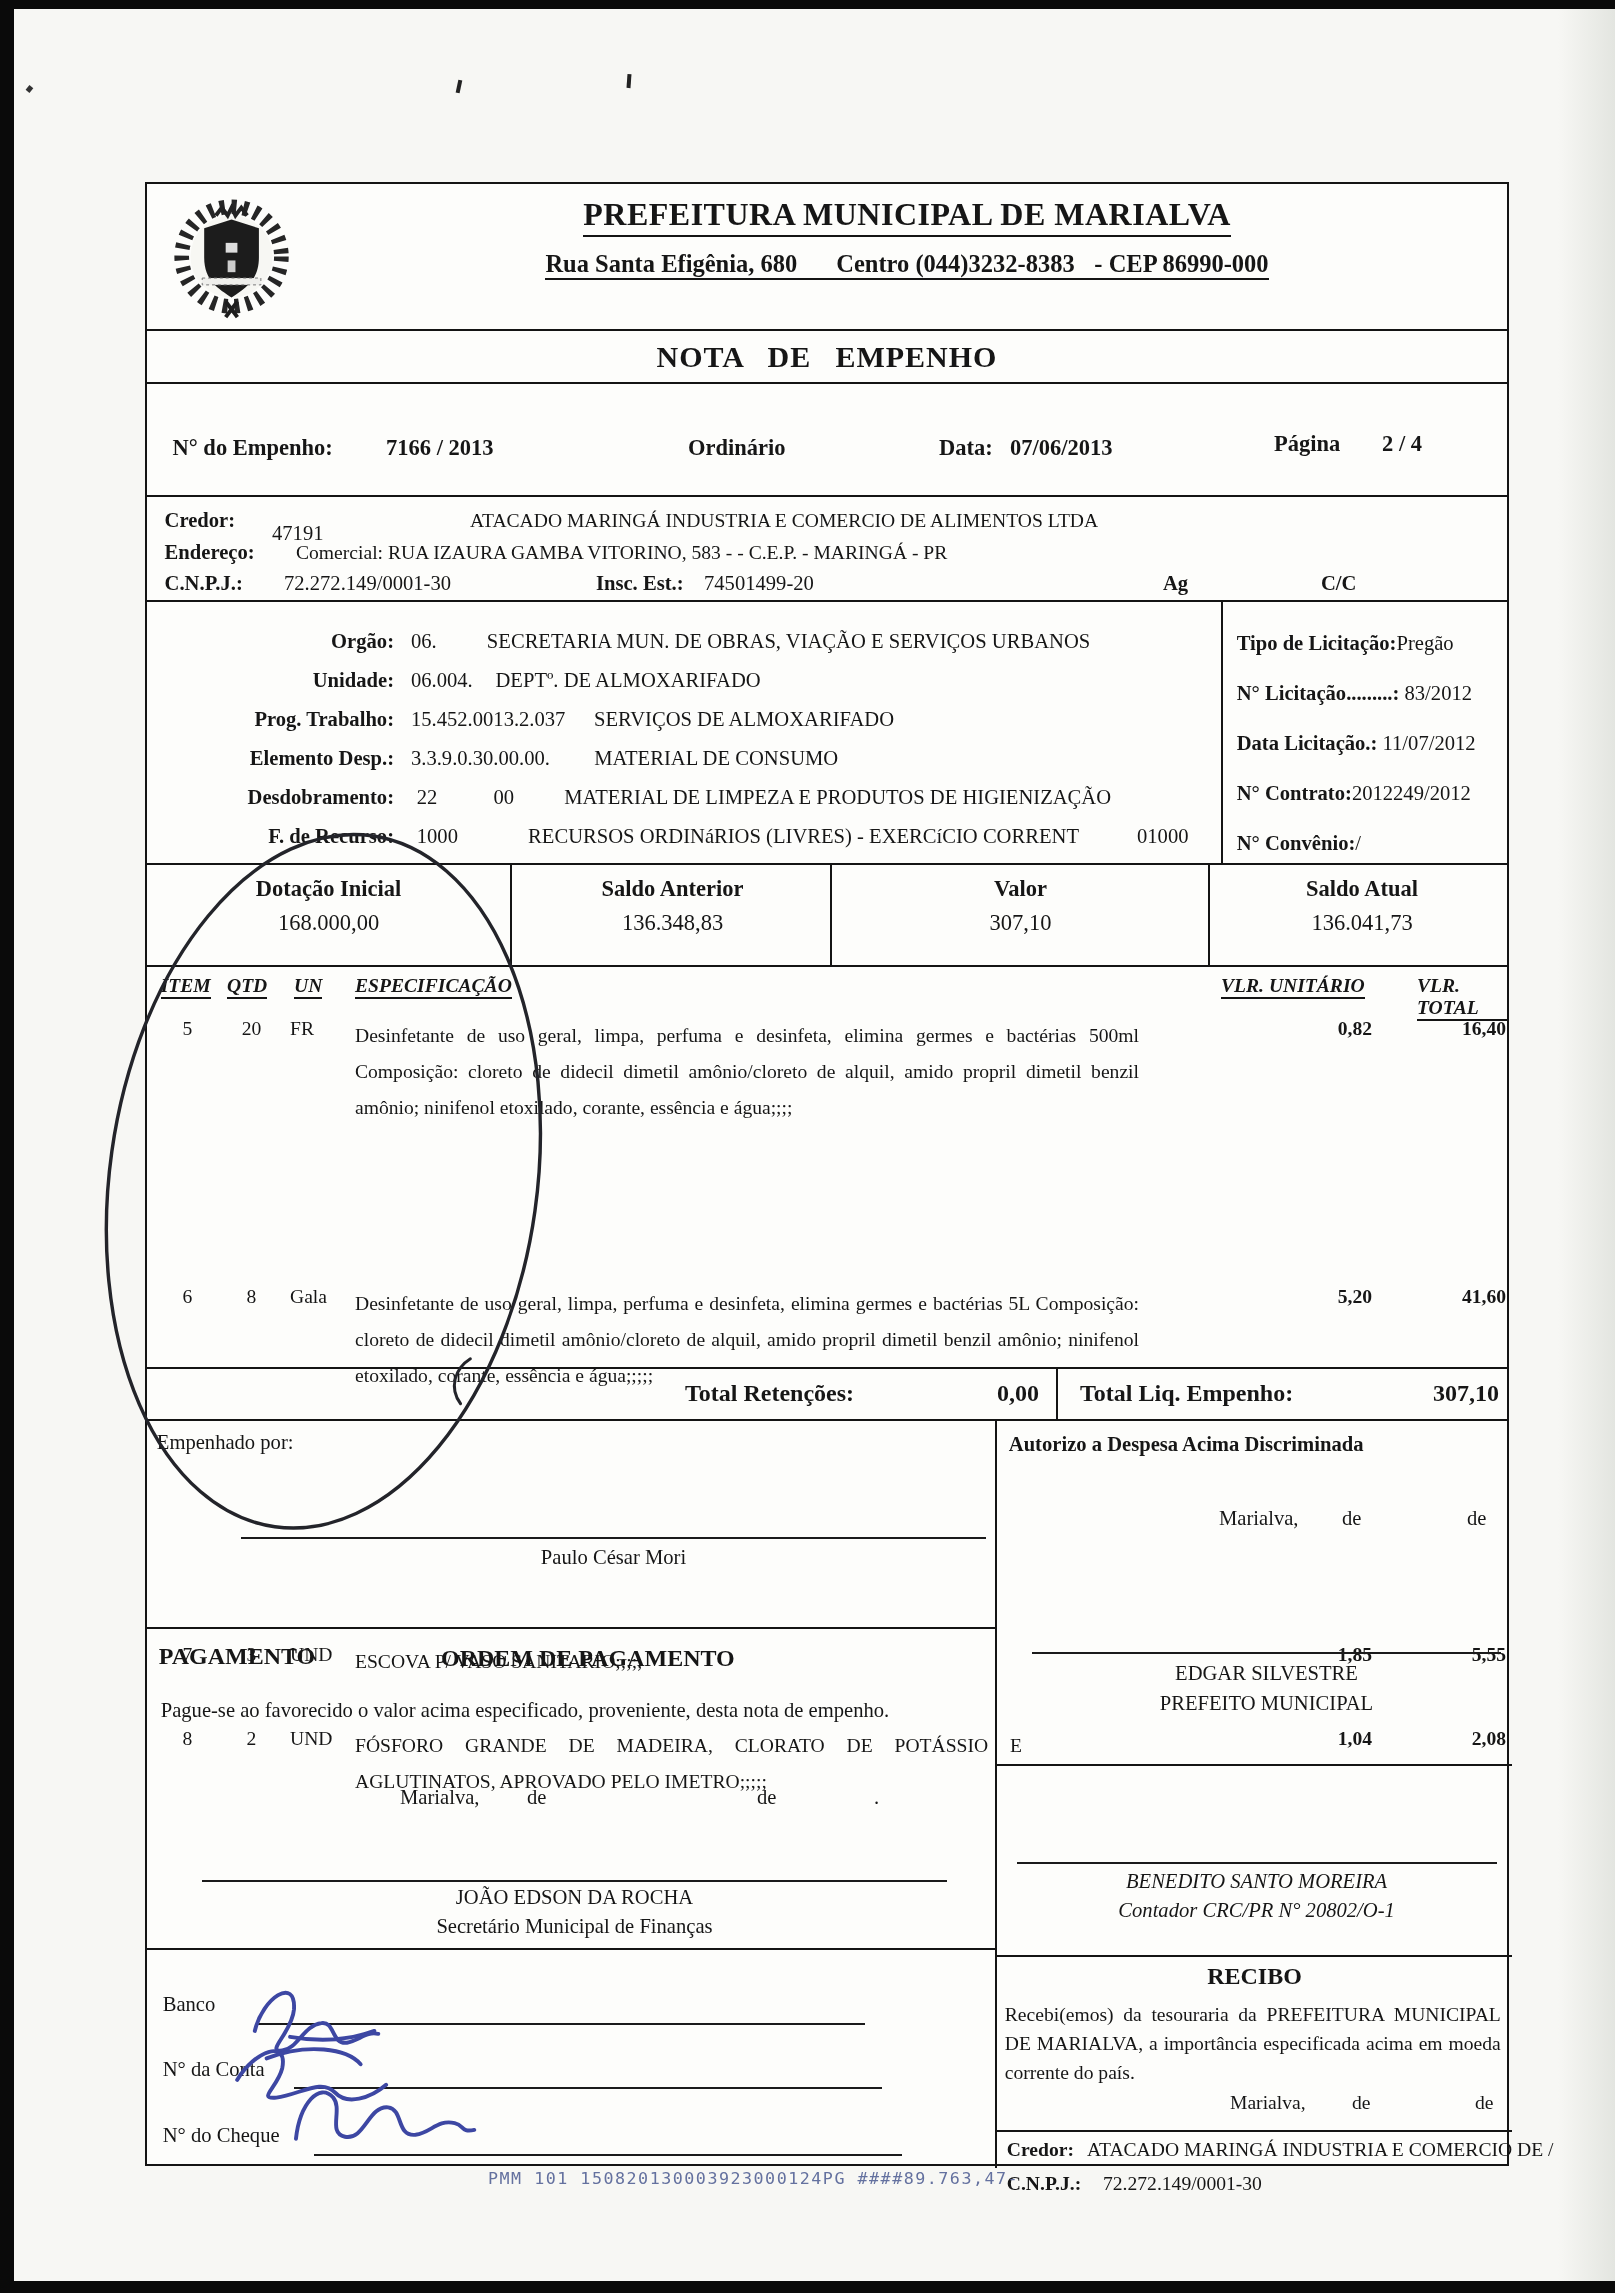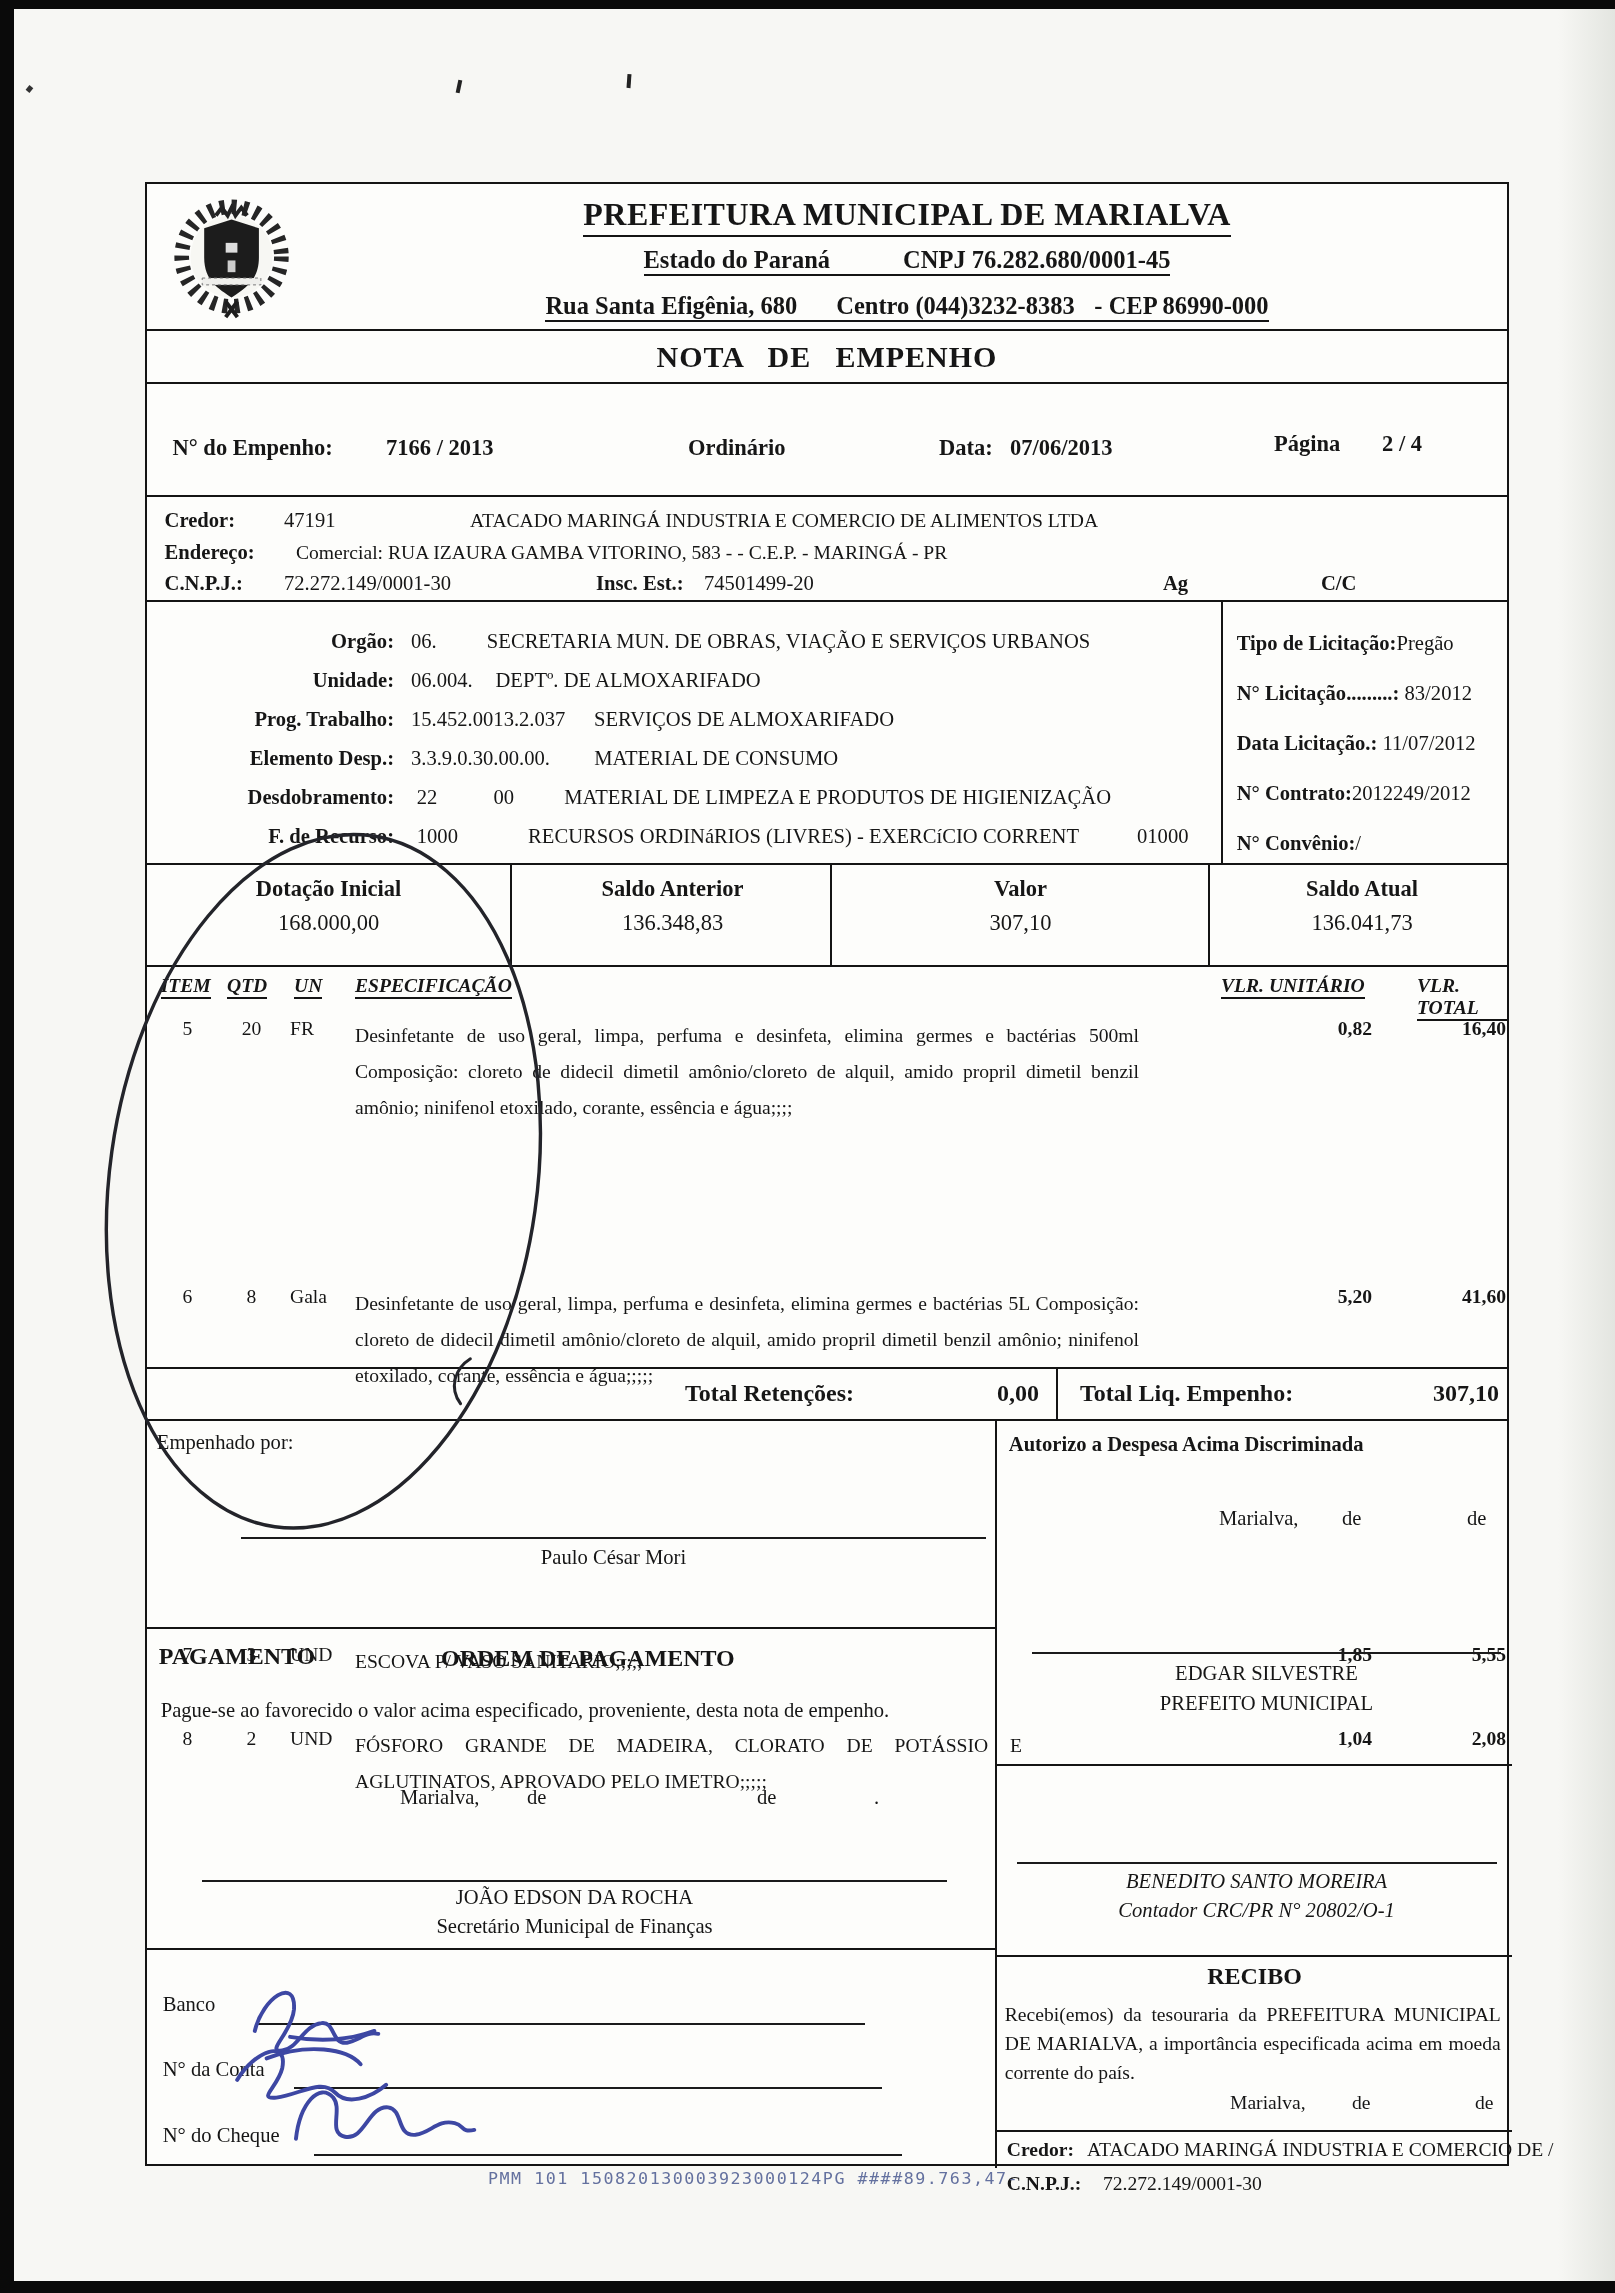--- a/index.html
+++ b/index.html
@@ -60,26 +60,20 @@
       <circle cx="64" cy="66" r="42" fill="#f7f7f3"></circle>
       <path d="M64,28 l28,9 v30 c0,24 -15,32 -28,41 c-13,-9 -28,-17 -28,-41 v-30 z" fill="#1c1c1c"></path>
       <rect x="58" y="52" width="12" height="10" fill="#ddd"></rect>
       <rect x="60" y="70" width="8" height="12" fill="#ccc"></rect>
       <path d="M48,24 l6,-8 6,8 4,-8 4,8 6,-8 6,8" stroke="#222" stroke-width="4" fill="none"></path>
       <rect x="34" y="88" width="60" height="7" fill="#efefec" stroke="#777" stroke-width="1" stroke-dasharray="3 3"></rect>
       <path d="M58,112 l12,16 M70,112 l-12,16" stroke="#1d1d1d" stroke-width="4"></path>
     </svg>
     <div class="abs ctr" style="left:167px;top:11.8px;width:1186px;">
       <div><span class="b hdr-title u3">PREFEITURA MUNICIPAL DE MARIALVA</span></div>
-      <div style="margin-top:13.7px;">
-        <span class="u3">
-          <span class="b hdr-sub">Estado do Paraná</span>
-          <span class="b hdr-sub" style="margin-left:69px;">CNPJ 76.282.680/0001-45</span>
-        </span>
-      </div>
       <div style="margin-top:17.6px;">
         <span class="u3">
           <span class="b hdr-sub">Rua Santa Efigênia, 680</span>
           <span class="b hdr-sub" style="margin-left:35px;">Centro  (044)3232-8383</span>
           <span class="b hdr-sub" style="margin-left:15.7px;">-  CEP 86990-000</span>
         </span>
       </div>
     </div>
   </div>
 
@@ -92,21 +86,21 @@
     <span class="abs b f23" style="left:239px;top:51px;">7166 / 2013</span>
     <span class="abs b f23" style="left:541px;top:51px;">Ordinário</span>
     <span class="abs b f23" style="left:792px;top:51px;">Data:</span>
     <span class="abs b f23" style="left:863px;top:51px;">07/06/2013</span>
     <span class="abs b f23" style="left:1127px;top:47px;">Página</span>
     <span class="abs b f23" style="left:1235px;top:47px;">2 / 4</span>
   </div>
 
   <div class="sec" style="top:313px;height:105px;border-bottom:2.9px solid #141414;">
     <span class="abs b f21" style="left:17.6px;top:11.8px;">Credor:</span>
-    <span class="abs f21" style="left:125px;top:12px;margin-left:12px;">47191</span>
+    <span class="abs f21" style="left:125px;top:25px;">47191</span>
     <span class="abs f20" style="left:323px;top:12.7px;">ATACADO MARINGÁ INDUSTRIA E COMERCIO DE ALIMENTOS LTDA</span>
     <span class="abs b f21" style="left:17.6px;top:44px;">Endereço:</span>
     <span class="abs f20" style="left:149px;top:45px;">Comercial: RUA IZAURA GAMBA VITORINO, 583 - -  C.E.P.   -  MARINGÁ  -  PR</span>
     <span class="abs b f21" style="left:17.6px;top:75px;">C.N.P.J.:</span>
     <span class="abs f21" style="left:137px;top:75px;">72.272.149/0001-30</span>
     <span class="abs b f21" style="left:449px;top:75px;">Insc. Est.:</span>
     <span class="abs f21" style="left:557px;top:75px;">74501499-20</span>
     <span class="abs b f21" style="left:980px;top:75px;margin-left:36px;">Ag</span>
     <span class="abs b f21" style="left:1174px;top:75px;">C/C</span>
   </div>

